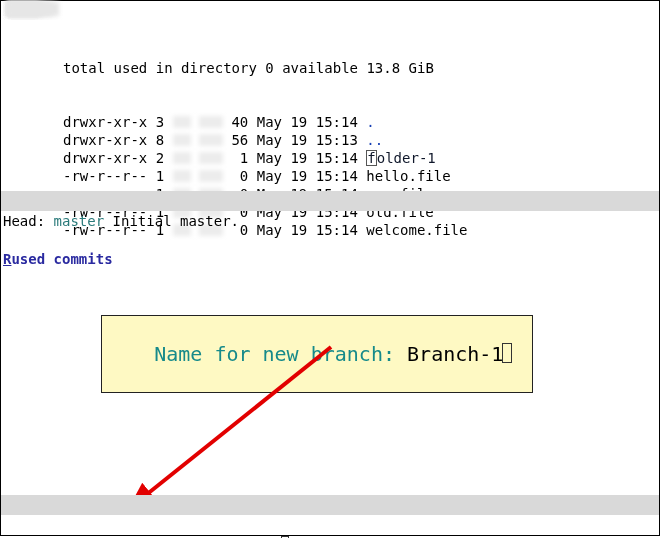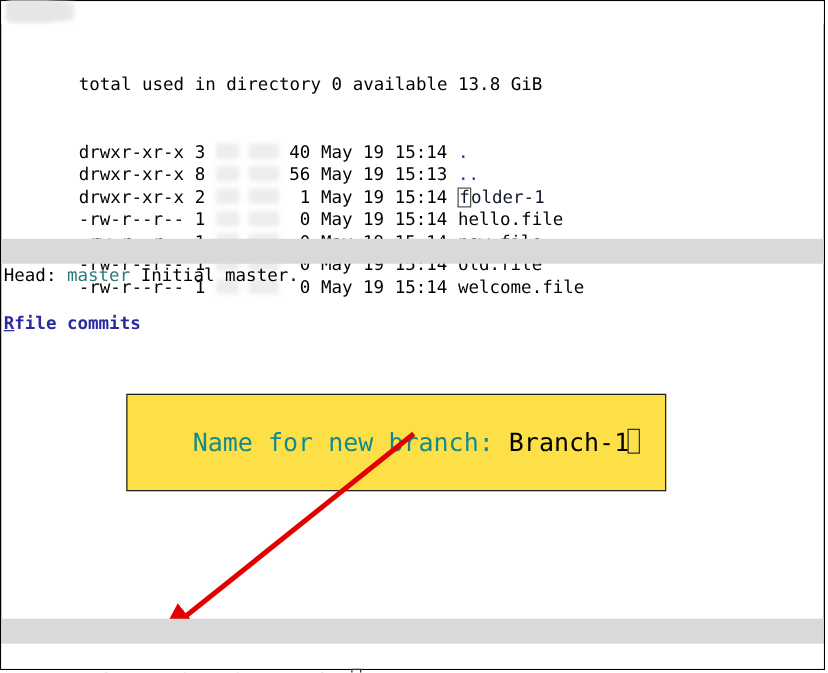--- a/index.html
+++ b/index.html
@@ -61,21 +61,21 @@
   .section-title {
     color: #2a2aa0;
     font-weight: bold;
     padding-left: 2px;
     line-height: 20px;
   }
   .underline-letter { text-decoration: underline; }
   .callout {
     position: absolute;
     border: 1px solid #222;
-    background: #fde047;
+    background: #fef9c3;
     padding: 2px 4px;
     font-size: 20px;
     white-space: pre;
   }
   .callout .prompt { color: #168a8a; }
   .callout .cursor-mini {
     display: inline-block; width: 10px; height: 20px;
     border: 1px solid #333; vertical-align: -2px; margin-left: -1px;
   }
   .minibuf {
@@ -122,21 +122,21 @@
     <div id="dired-rows"><div class="dir-line">drwxr-xr-x 3 <span class="blurcol" style="width:18px;"></span> <span class="blurcol" style="width:24px;"></span> 40 May 19 15:14 <span class="dotlink">.</span></div><div class="dir-line">drwxr-xr-x 8 <span class="blurcol" style="width:18px;"></span> <span class="blurcol" style="width:24px;"></span> 56 May 19 15:13 <span class="dotlink">..</span></div><div class="dir-line">drwxr-xr-x 2 <span class="blurcol" style="width:18px;"></span> <span class="blurcol" style="width:24px;"></span>  1 May 19 15:14 <span class="folder"><span class="cursor-box">f</span>older-1</span></div><div class="dir-line">-rw-r--r-- 1 <span class="blurcol" style="width:18px;"></span> <span class="blurcol" style="width:24px;"></span>  0 May 19 15:14 <span>hello.file</span></div><div class="dir-line">-rw-r--r-- 1 <span class="blurcol" style="width:18px;"></span> <span class="blurcol" style="width:24px;"></span>  0 May 19 15:14 <span>new.file</span></div><div class="dir-line">-rw-r--r-- 1 <span class="blurcol" style="width:18px;"></span> <span class="blurcol" style="width:24px;"></span>  0 May 19 15:14 <span>old.file</span></div><div class="dir-line">-rw-r--r-- 1 <span class="blurcol" style="width:18px;"></span> <span class="blurcol" style="width:24px;"></span>  0 May 19 15:14 <span>welcome.file</span></div></div>
   </div>
 
   <div class="statusbar" style="position:absolute; top:190px; left:0; right:0;">
     
   </div>
 
   <div style="position:absolute; top:210px; left:0; right:0;">
     <div class="magit-head"><span>Head:    </span><span class="branch">master</span><span> Initial master.</span></div>
     <div style="height:18px"></div>
-    <div class="section-title"><span class="underline-letter">R</span><span>file commits</span></div>
+    <div class="section-title"><span class="underline-letter">R</span><span>used commits</span></div>
   </div>
 
   <div class="callout" style="left:100px; top:314px; width:432px;">
     <span class="prompt">Name for new branch: </span><span>Branch-1</span><span class="cursor-mini"></span>
   </div>
 
   <svg class="arrow" style="left:0; top:0;" width="660" height="536">
     <defs>
       <marker id="arrhead" markerWidth="8" markerHeight="8" refX="6" refY="3" orient="auto">
         <path d="M0,0 L7,3 L0,6 Z" fill="#e20000"></path>

